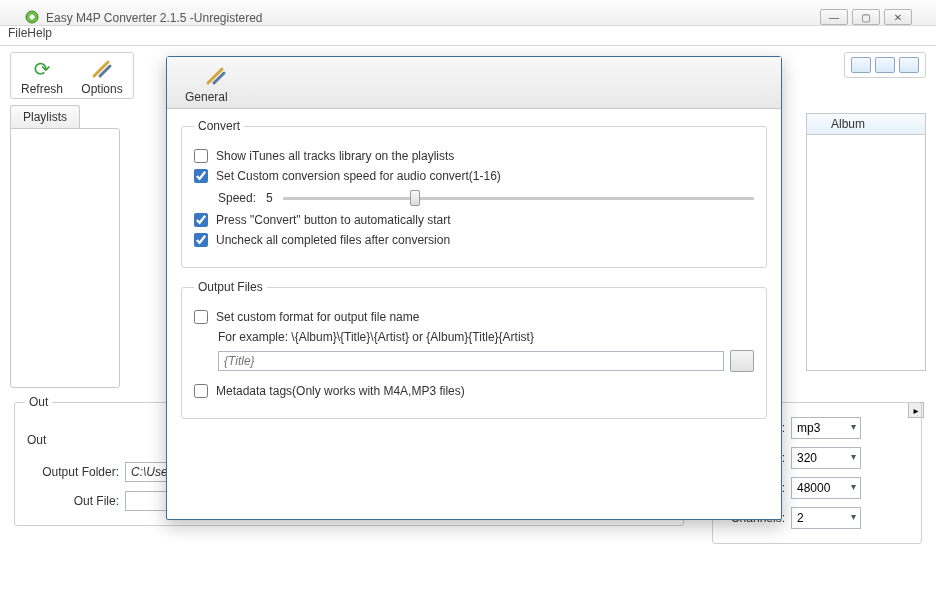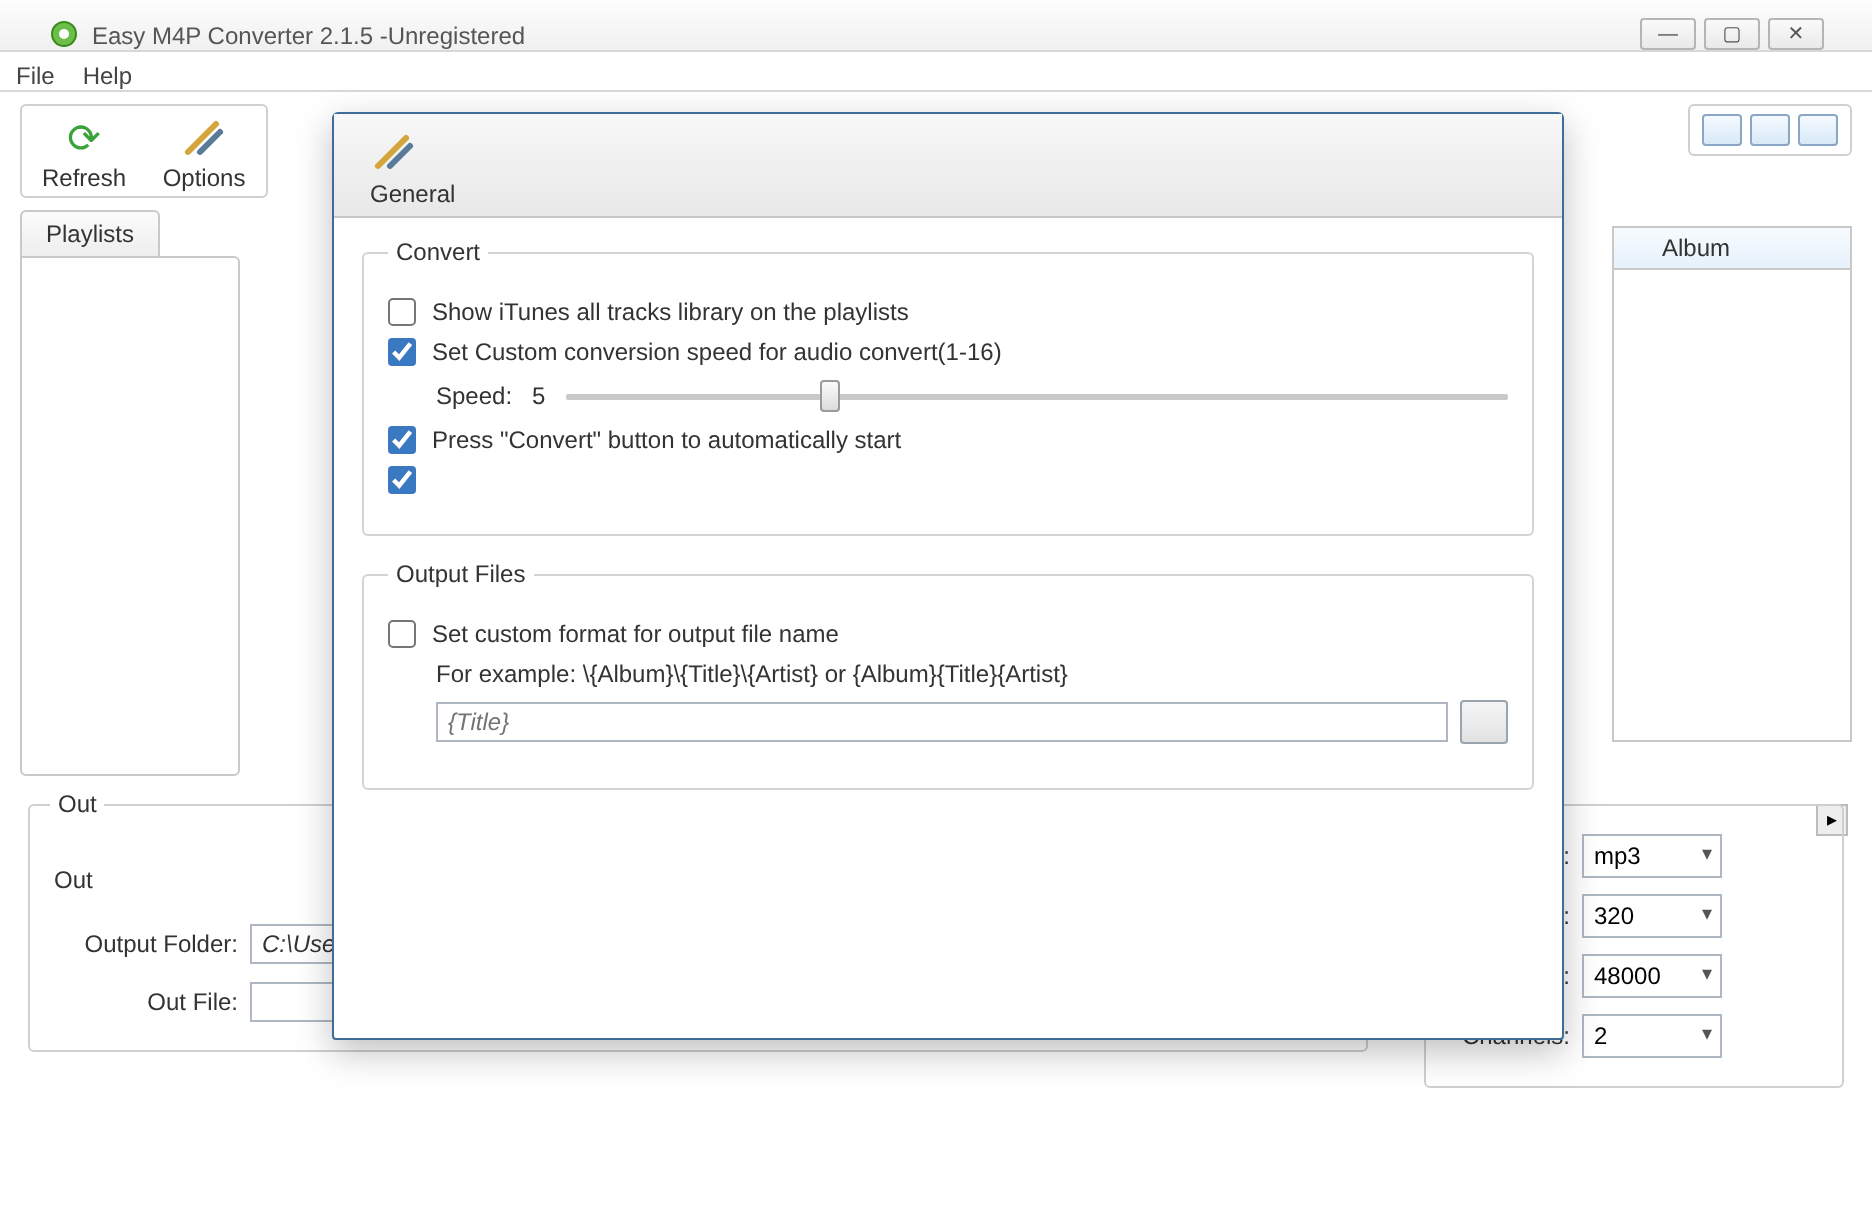--- a/index.html
+++ b/index.html
@@ -5,21 +5,21 @@
 * { box-sizing: border-box; margin: 0; padding: 0; font-family: "Segoe UI", Tahoma, sans-serif; font-size: 12px; }
 body { background: #fff; width: 936px; height: 614px; overflow: hidden; position: relative; }
 
 
 .main-titlebar { height: 26px; background: linear-gradient(#fdfdfd,#f0f0f0); border-bottom: 1px solid #d8d8d8; display: flex; align-items: flex-end; padding: 0 24px; }
 .main-titlebar .app-icon { width: 16px; height: 16px; margin-right: 6px; display:flex; align-items:center; justify-content:center; }
 .main-titlebar .title { color: #555; }
 .main-titlebar .spacer { flex: 1; }
 .winbtn { width: 28px; height: 16px; border: 1px solid #b5b5b5; border-radius: 2px; background: linear-gradient(#fafafa,#e9e9e9); margin-left: 4px; display:flex; align-items:center; justify-content:center; font-size:10px; color:#555;}
 
-.menubar { height: 20px; display: flex; align-items: flex-end; gap: 14px; padding: 0 8px; border-bottom: 1px solid #d8d8d8; color:#444;}
+.menubar { height: 20px; display: flex; align-items: flex-start; padding: 0 8px; border-bottom: 1px solid #d8d8d8; color:#444;}
 .menubar span { cursor: default; }
 
 .toolbar-area { padding: 6px 10px; display:flex; align-items:flex-start; }
 .toolbar-frame { border:1px solid #cfcfcf; border-radius:3px; padding:4px 10px 2px; display:flex; gap:18px; }
 .tool-btn { display:flex; flex-direction:column; align-items:center; min-width:42px; cursor:pointer;}
 .tool-btn .ico { width:28px; height:24px; display:flex; align-items:center; justify-content:center; font-size:20px;}
 .tool-btn .lbl { margin-top:1px; color:#333;}
 .toolbar-right { margin-left:auto; border:1px solid #cfcfcf; border-radius:3px; padding:4px 6px; display:flex; gap:4px; }
 .sqbtn { width:20px; height:16px; border:1px solid #8aa7c7; background:linear-gradient(#f5faff,#d8e9f8); border-radius:2px;}
 
@@ -42,21 +42,21 @@
 .browse-btn { width:28px; height:22px; border:1px solid #9aa4af; border-radius:2px; background:linear-gradient(#f5f5f5,#e2e2e2); display:flex; align-items:center; justify-content:center;}
 .combo { border:1px solid #aeb7c2; height:22px; padding:0 18px 0 5px; background:#fff; position:relative; min-width:70px; display:flex; align-items:center;}
 .combo::after { content:"▾"; position:absolute; right:4px; top:3px; font-size:10px; color:#555;}
 
 
 .modal { position:absolute; left:166px; top:56px; width:616px; height:464px; background:#fff; border:1px solid #3f6d99; box-shadow:0 6px 18px rgba(0,0,0,0.25); border-radius:3px 3px 2px 2px; z-index:100; display:flex; flex-direction:column;}
 .dlg-title { height:26px; background:linear-gradient(#eaf3fc,#cfe3f6); display:flex; align-items:center; padding:0 6px; border-bottom:1px solid #a9c3dd; border-radius:3px 3px 0 0;}
 .dlg-title .title { color:#2a2a2a; font-weight:500; margin-left:4px;}
 .dlg-close { margin-left:auto; width:28px; height:16px; background:linear-gradient(#e27367,#c43b2d); border:1px solid #9d2e22; border-radius:2px; color:#fff; display:flex; align-items:center; justify-content:center; font-size:10px; font-weight:bold;}
 .dlg-tabstrip { height:52px; background:linear-gradient(#f8f8f8,#e8e8e8); border-bottom:1px solid #c8c8c8; display:flex; align-items:flex-end; padding-left:8px;}
-.dlg-tab { display:flex; flex-direction:column; align-items:flex-start; padding:4px 10px; }
+.dlg-tab { display:flex; flex-direction:column; align-items:flex-end; padding:4px 10px; }
 .dlg-tab .ico { font-size:20px; height:24px; display:flex; align-items:center;}
 .dlg-tab .lbl { color:#333; margin-top:2px;}
 .dlg-body { flex:1; padding:10px 14px; overflow:auto;}
 fieldset.grp { border:1px solid #d4d4d4; border-radius:3px; padding:10px 12px 14px; margin-bottom:12px;}
 fieldset.grp > legend { padding:0 4px; color:#333;}
 .chk-row { display:flex; align-items:center; margin:6px 0; color:#333;}
 .chk-row input[type=checkbox] { margin-right:8px; width:14px; height:14px; accent-color:#3a78c2;}
 .speed-row { display:flex; align-items:center; margin:6px 0 2px 24px; gap:10px; color:#333;}
 .slider-wrap { flex:1; position:relative; height:18px; display:flex; align-items:center;}
 .slider-track { height:3px; background:#c9c9c9; width:100%; border-radius:1px;}
@@ -198,29 +198,34 @@
           <div class="slider-track"></div>
           <div class="slider-thumb" style="left:27%;"></div>
         </div>
       </div>
       <label class="chk-row">
         <input type="checkbox" checked="" style="">
         <span>Press "Convert" button to automatically start</span>
       </label>
       <label class="chk-row">
         <input type="checkbox" checked="" style="">
+        <span>Uncheck all completed files after conversion</span>
       </label>
     </fieldset>
 
     <fieldset class="grp">
       <legend>Output Files</legend>
       <label class="chk-row">
         <input type="checkbox" style="">
         <span>Set custom format for output file name</span>
       </label>
       <div class="example-row">For example: \{Album}\{Title}\{Artist} or {Album}{Title}{Artist}</div>
       <div class="fmt-row">
         <input class="textfield" placeholder="{Title}" style="">
         <div class="sqicon"></div>
       </div>
+      <label class="chk-row" style="margin-top:12px;">
+        <input type="checkbox" style="">
+        <span>Metadata tags(Only works with M4A,MP3 files)</span>
+      </label>
     </fieldset>
   </div>
 </div>
 
 </body></html>

